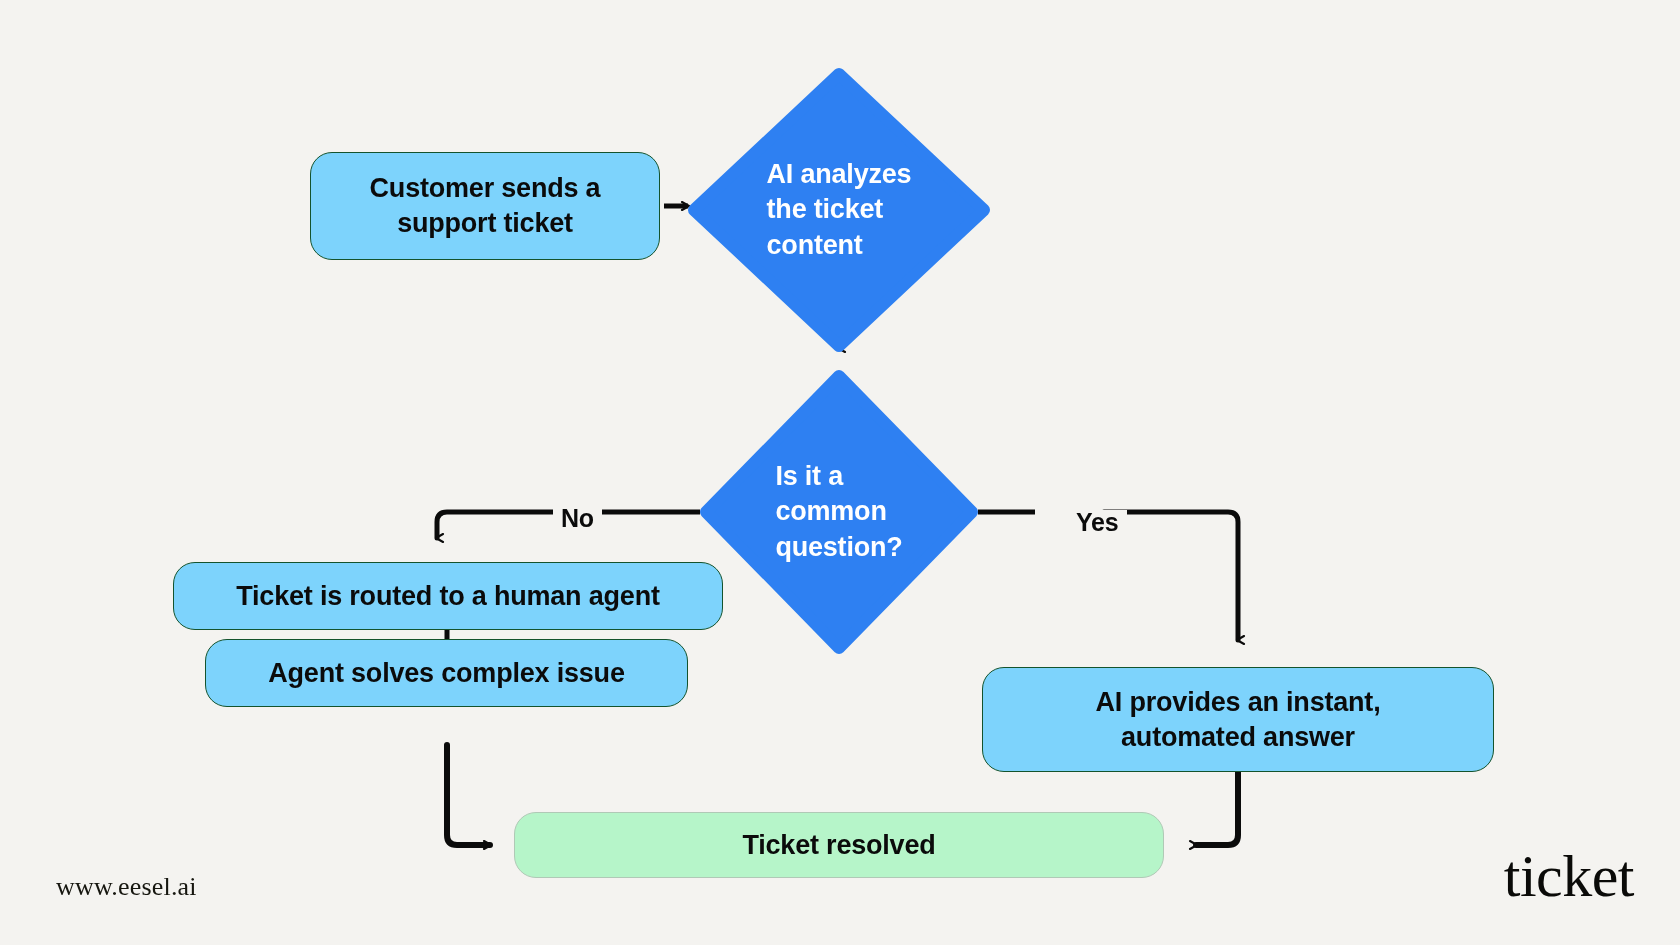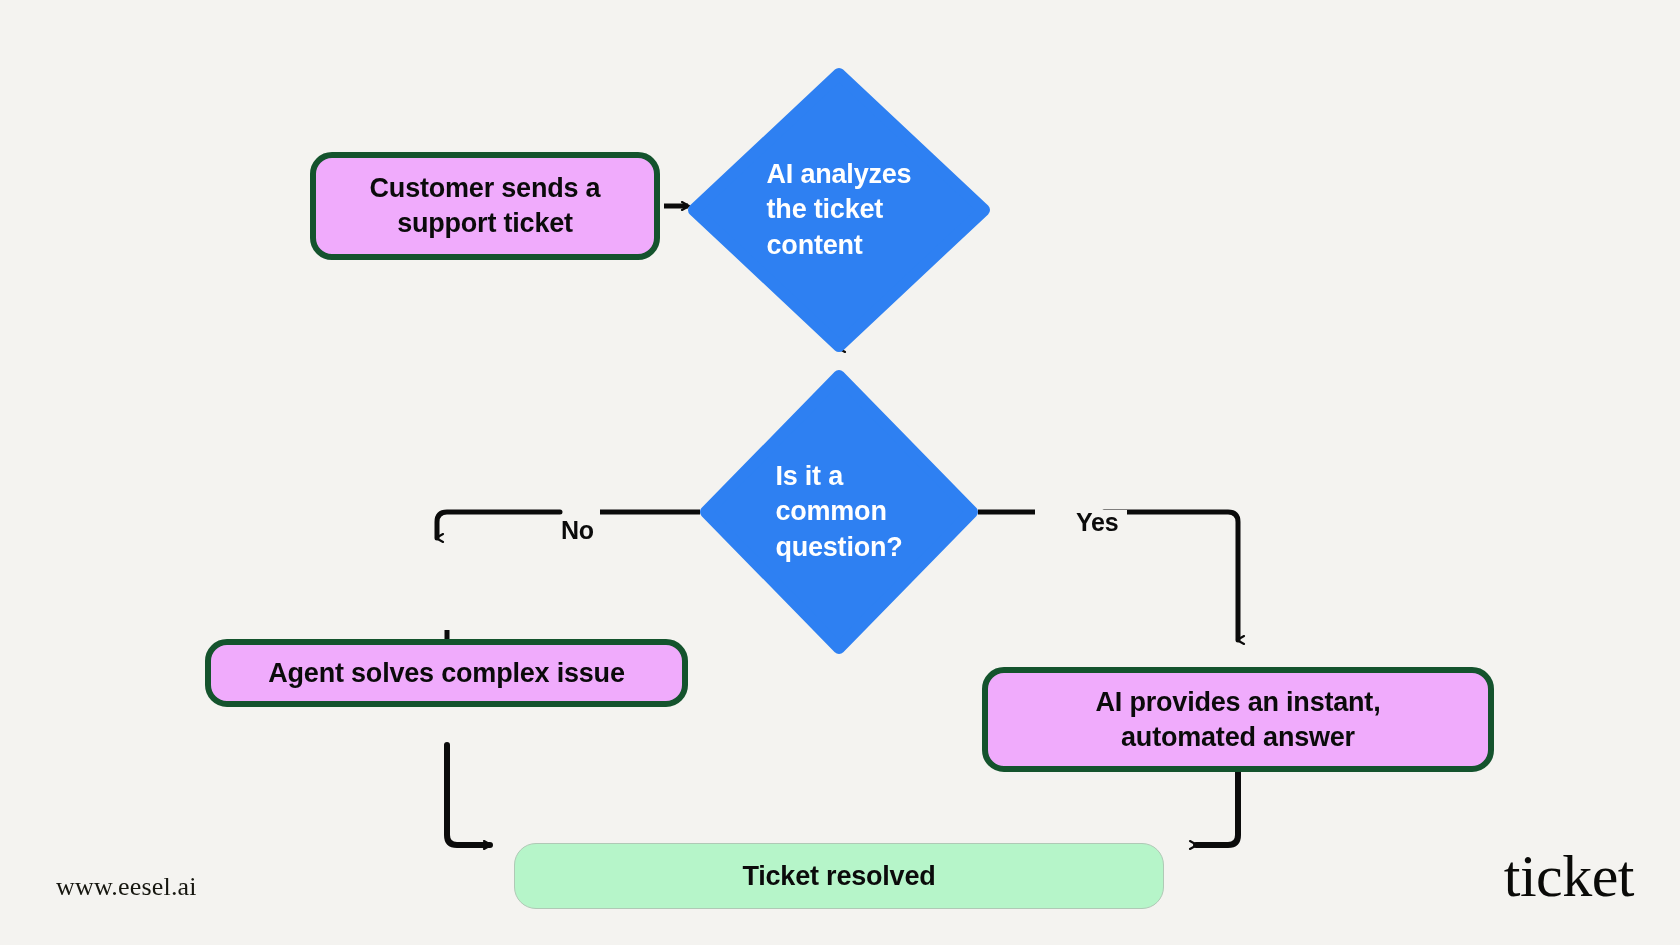--- a/index.html
+++ b/index.html
@@ -25,22 +25,22 @@
     top: 0;
     width: 1680px;
     height: 945px;
     pointer-events: none;
   }
 
   
   .node-box {
     position: absolute;
     box-sizing: border-box;
-    background: #f0abfc;
-    border: 6px solid #14532d;
+    background: #7dd3fc;
+    border: 1px solid #14532d;
     border-radius: 22px;
     display: flex;
     align-items: center;
     justify-content: center;
     text-align: center;
     color: #0B0B0B;
     font-weight: bold;
     font-size: 27px;
     line-height: 1.28;
     letter-spacing: -0.2px;
@@ -164,34 +164,37 @@
 
   <div class="diamond" style="left:700px; top:370px; width:278px; height:284px;">
     <svg class="shape" viewBox="0 0 278 284" xmlns="http://www.w3.org/2000/svg">
       <path d="M139 6 L272 142 L139 278 L6 142 Z" fill="#2E80F2" stroke="#2E80F2" stroke-width="12" stroke-linejoin="round"></path>
     </svg>
     <div class="dtext">Is it a
 common
 question?</div>
   </div>
 
-  <div class="edge-label" style="left:553px; top:518px;">No</div>
+  <div class="edge-label" style="left:553px; top:506px;">No</div>
 
   <div class="edge-label" style="left:1068px; top:498px;margin-top:12px;">Yes</div>
 
+  <div class="node-box" style="left:173px; top:562px; width:550px; height:68px;">
+    <span>Ticket is routed to a human agent</span>
+  </div>
 
   <div class="node-box" style="left:205px; top:639px; width:483px; height:68px;">
     <span>Agent solves complex issue</span>
   </div>
 
   <div class="node-box" style="left:982px; top:667px; width:512px; height:105px;">
     <span style="white-space:pre-line;">AI provides an instant,
 automated answer</span>
   </div>
 
-  <div class="node-box green" style="left:514px; top:843px; width:650px; height:66px;">
+  <div class="node-box green" style="left:514px; top:812px; width:650px; height:66px;">
     <span>Ticket resolved</span>
   </div>
 
   <div class="footer-url">www.eesel.ai</div>
   <div class="footer-logo">ticket</div>
 
 </div>
 
 </body></html>

